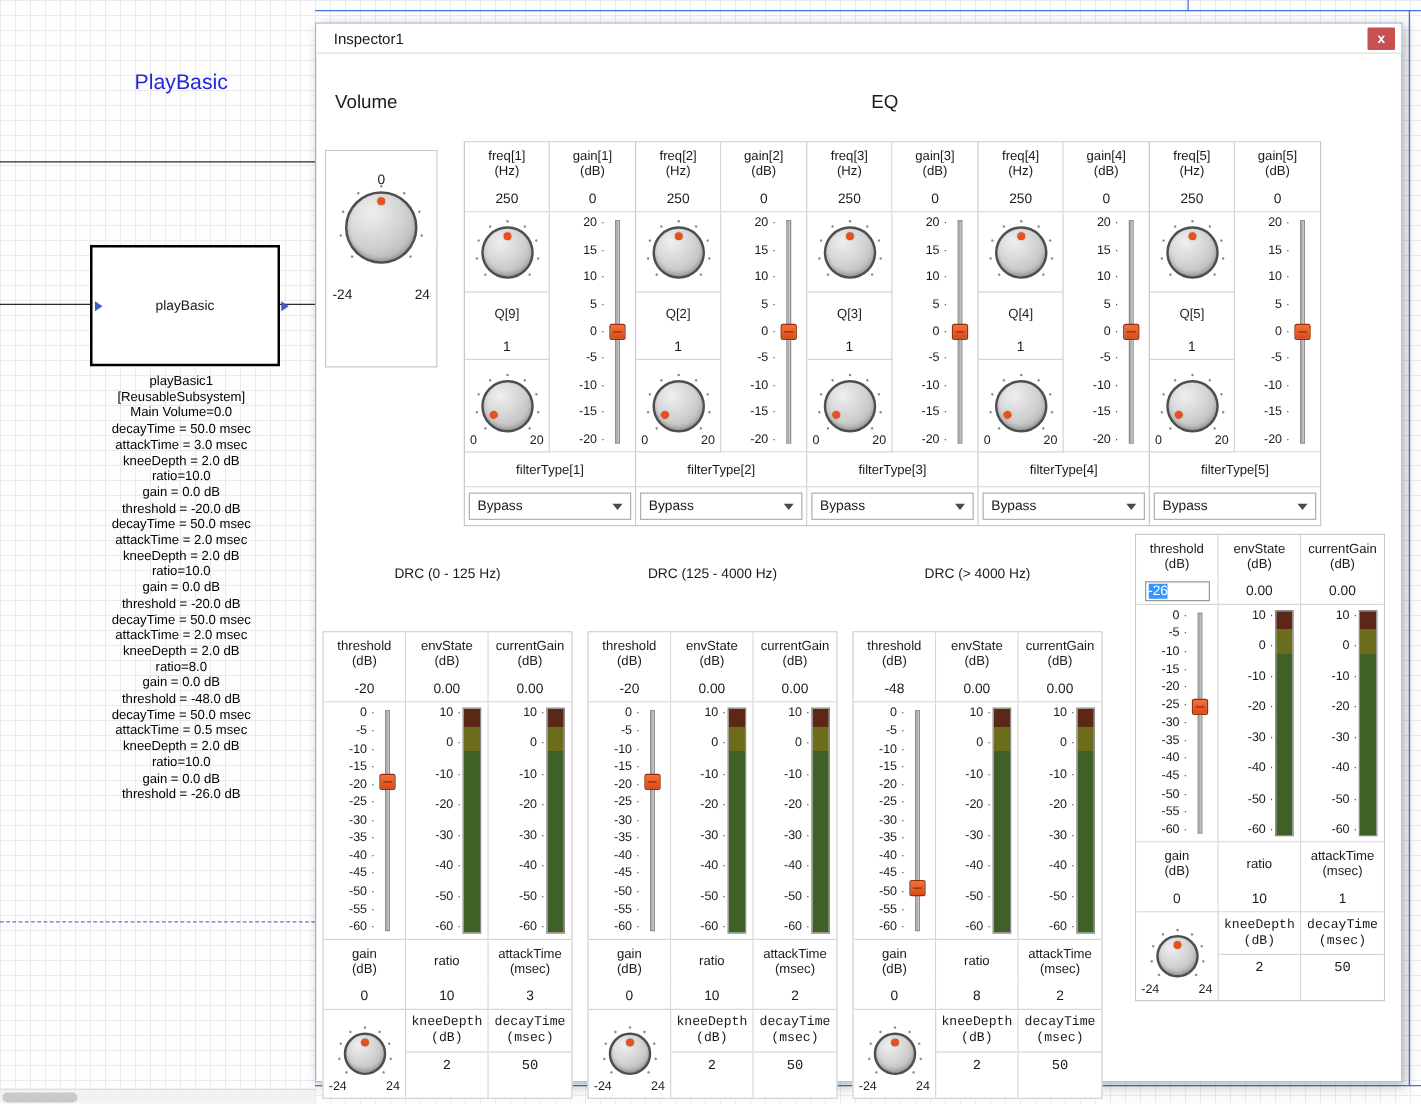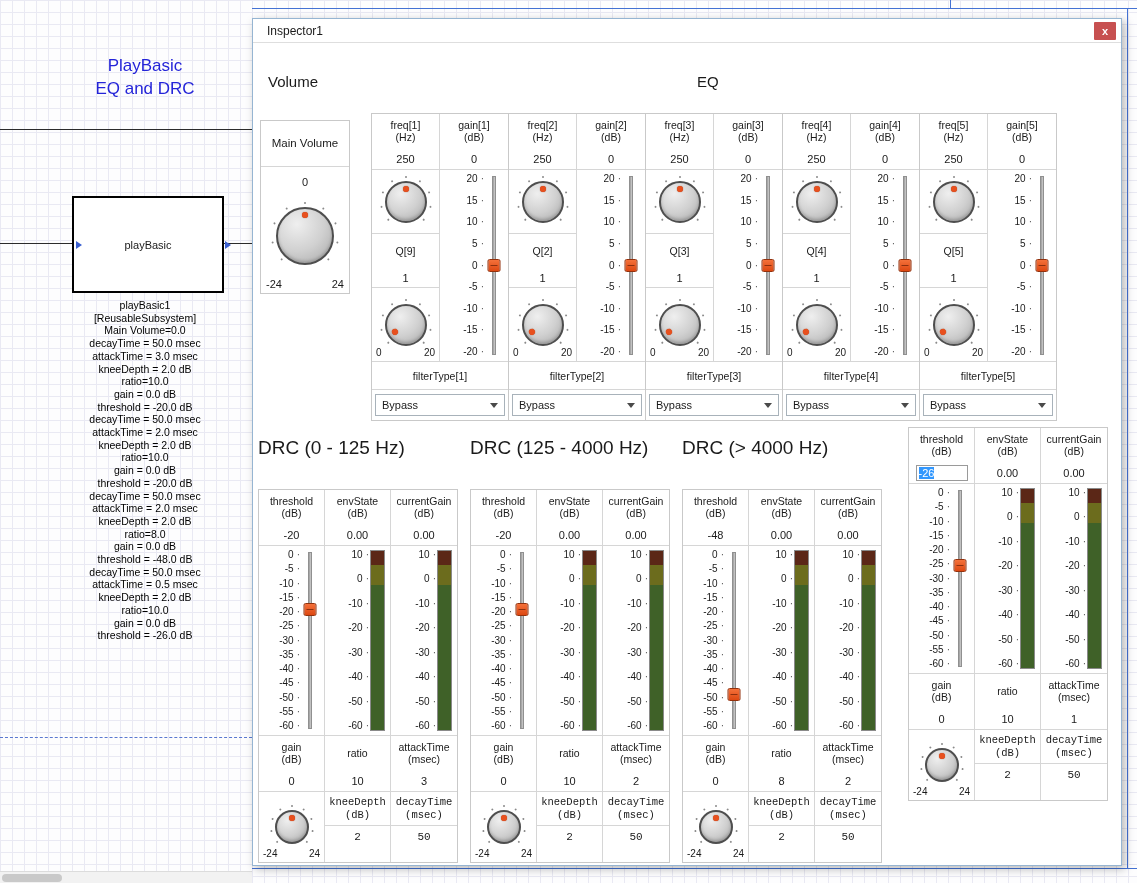--- a/index.html
+++ b/index.html
@@ -90,38 +90,37 @@
   .dropdown { width:100%; height:22px; border:1px solid #a8b2ba; background:#fff; display:flex;
     align-items:center; padding:0 6px; font-size:11px; position:relative; }
   .dd-arrow { position:absolute; right:6px; top:8px; width:0; height:0;
     border-left:4px solid transparent; border-right:4px solid transparent; border-top:5px solid #4a4a4a; }
 
   
   .drc-row { position:absolute; left:5px; top:384px; display:flex; }
   .drc-section { width:200px; }
   .drc-section + .drc-section { margin-left:12px; }
   .drc-section.combined { margin-left:26px; }
-  .drc-title { text-align:left; font-size:19px; height:22px; margin:10px 0 30px; }
+  .drc-title { text-align:center; font-size:11px; height:22px; margin:26px 0 30px; }
   .drc-grid { display:grid; grid-template-columns:66px 66px 66px;
     grid-template-rows:34px 22px 190px 34px 22px 70px; border:1px solid #c9c9c9; background:#fff; }
   .subcol { flex-direction:column; align-items:stretch; justify-content:flex-start;font-family:Liberation Mono, monospace; }
   .sublbl { height:34px; border-bottom:1px solid #d6d6d6; display:flex; flex-direction:column;
     align-items:center; justify-content:center; font-size:10.5px; line-height:12.5px; }
   .subval { height:22px; display:flex; align-items:center; justify-content:center; font-size:11px; }
   .edit-field { display:inline-block; width:52px; height:16px; background:#fff; border:1px solid #9a9a9a;
     font-size:11px; line-height:14px; text-align:left; padding:0 2px; overflow:hidden; }
   .sel { background:#3297fd; color:#fff; }
 </style>
 </head>
 <body>
 
 <div class="editor">
   <div class="diagram-title">
     <div>PlayBasic</div>
-    <div>EQ and DRC</div>
   </div>
 
   <div class="wire" style="left:0; top:129px; width:253px;"></div>
   <div class="wire" style="left:0; top:243px; width:72px;"></div>
   <div class="wire" style="left:224px; top:243px; width:30px;"></div>
 
   <div class="block">
     <span class="port in"></span>
     <span>playBasic</span>
     <span class="port out"></span>
@@ -173,21 +172,20 @@
   <div class="titlebar">
     <span>Inspector1</span>
     <div class="close-btn">x</div>
   </div>
 
   <div class="content">
     <div class="h-volume">Volume</div>
     <div class="h-eq">EQ</div>
 
     <div class="vol-grid">
-      <div class="cell lbl bb vol-label">Main Volume</div>
       <div class="cell">0</div>
       <div class="cell knobcell">
         <div class="knob k70">
             <span class="ktick" style="transform:translate(-50%,-50%) rotate(-135deg) translateY(-33px)"></span>
             <span class="ktick" style="transform:translate(-50%,-50%) rotate(-101.25deg) translateY(-33px)"></span>
             <span class="ktick" style="transform:translate(-50%,-50%) rotate(-67.5deg) translateY(-33px)"></span>
             <span class="ktick" style="transform:translate(-50%,-50%) rotate(-33.75deg) translateY(-33px)"></span>
             <span class="ktick" style="transform:translate(-50%,-50%) rotate(0deg) translateY(-33px)"></span>
             <span class="ktick" style="transform:translate(-50%,-50%) rotate(33.75deg) translateY(-33px)"></span>
             <span class="ktick" style="transform:translate(-50%,-50%) rotate(67.5deg) translateY(-33px)"></span>

